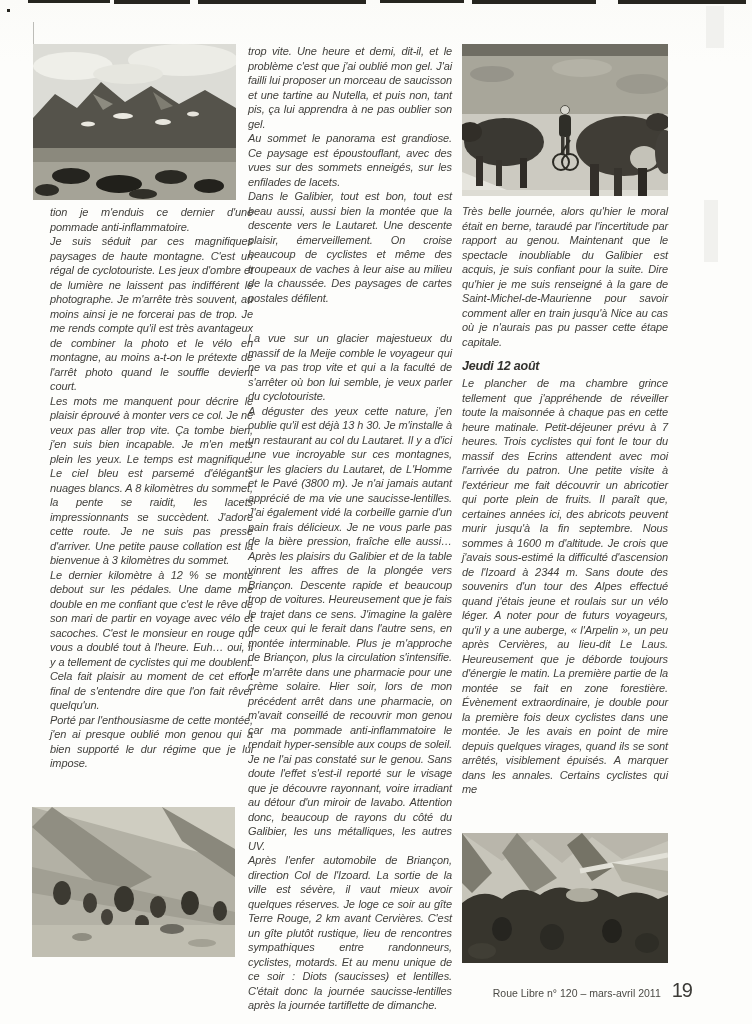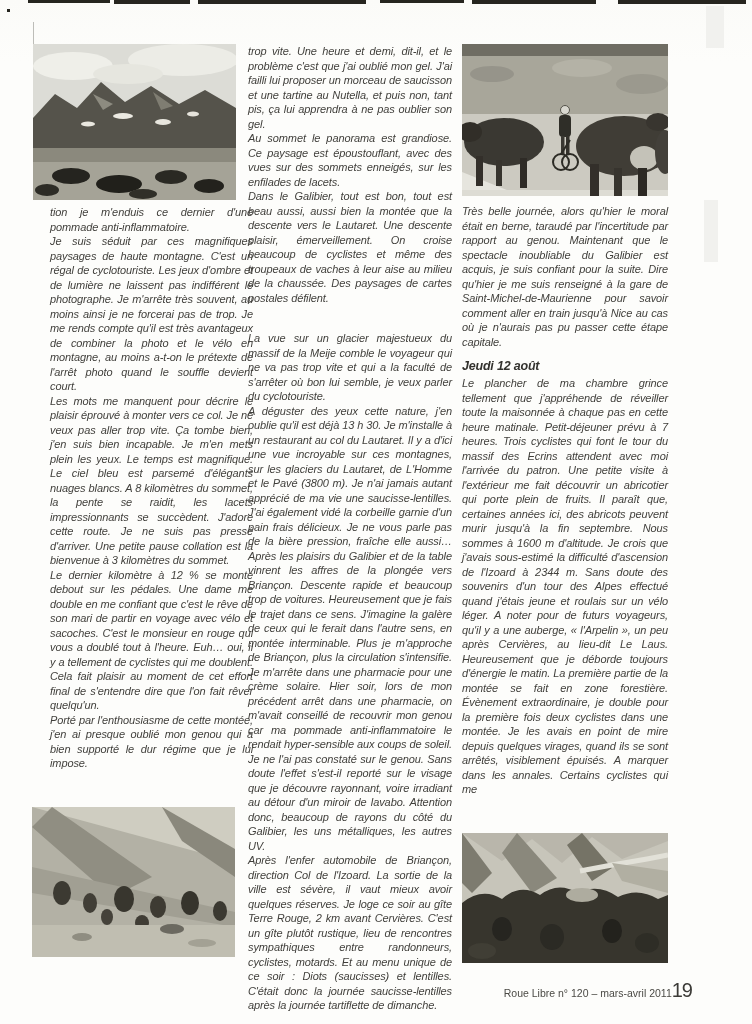--- a/index.html
+++ b/index.html
@@ -23,21 +23,21 @@
   }
 
   .photo { position:absolute; overflow:hidden; background:#cfcdc4; }
   .photo svg { display:block; width:100%; height:100%; }
 
   .footer {
     position:absolute; top:979px; left:392px; width:300px;
     display:flex; justify-content:flex-end; align-items:baseline; color:#4b4a45;
   }
   .footer .journal { font-size:10.5px; letter-spacing:0; }
-  .footer .pagenum { font-size:20px; font-weight:400; color:#3c3b37; letter-spacing:-1px; }
+  .footer .pagenum { font-size:20px; font-weight:400; margin-left:11px; color:#3c3b37; letter-spacing:-1px; }
 
   .artifact { position:absolute; background:#26251f; }
   .smudge { position:absolute; background:#f1f1ee; }
   .tickline { position:absolute; background:#bdbdb8; }
 </style>
 </head>
 <body>
 
 <div class="page">
 

